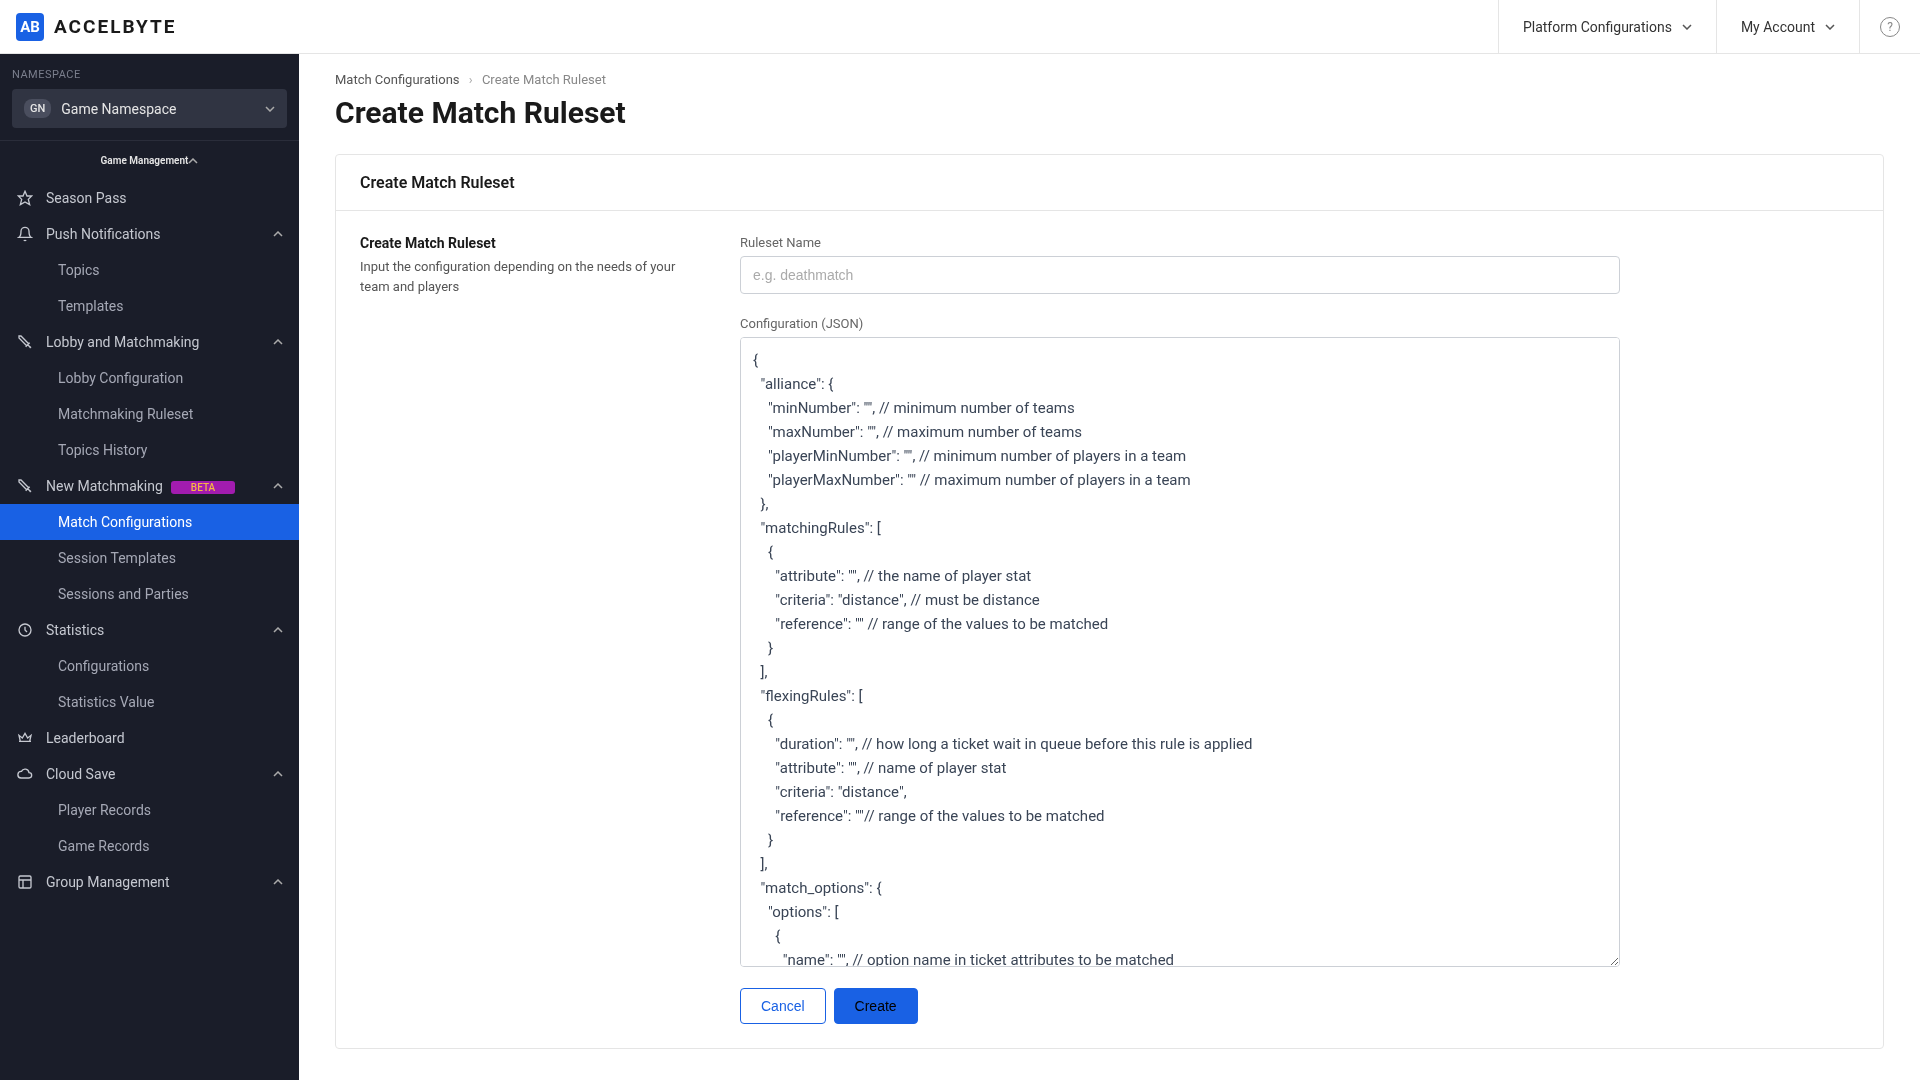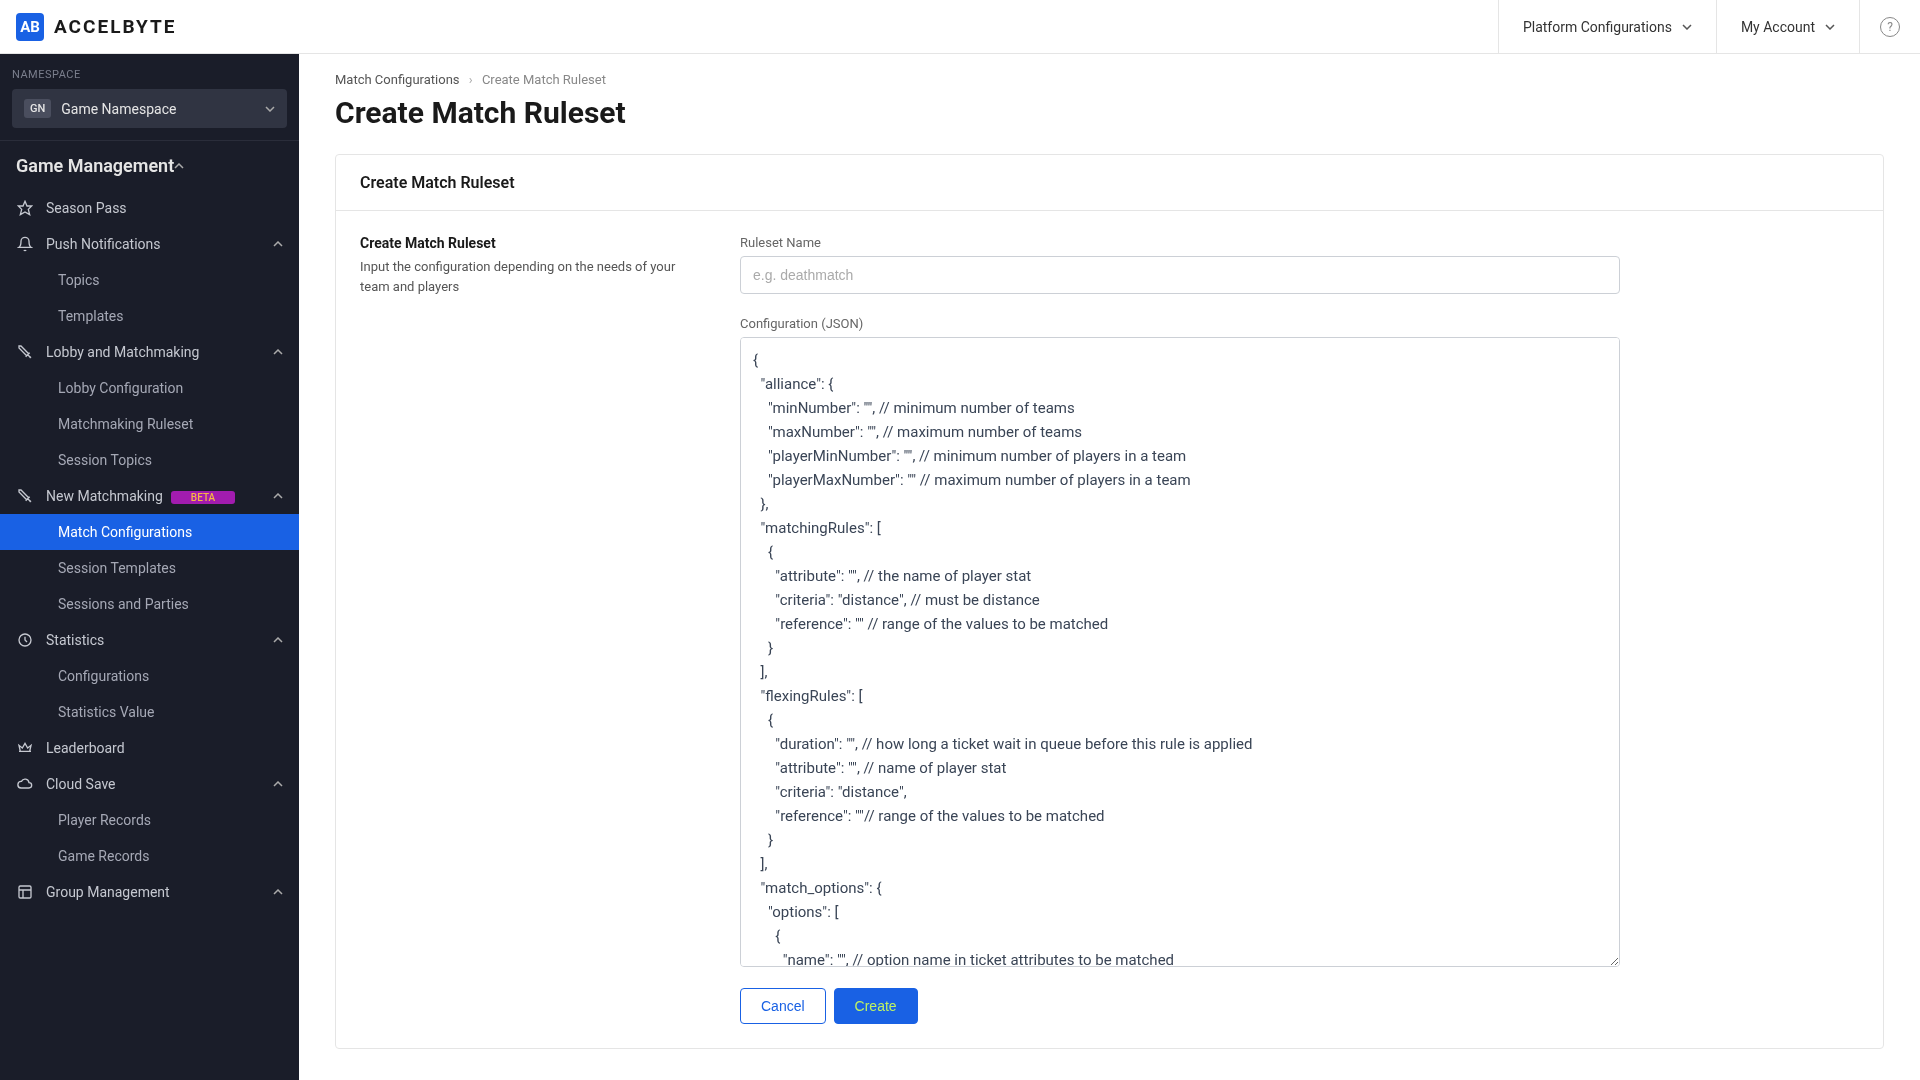--- a/index.html
+++ b/index.html
@@ -16,24 +16,24 @@
 .help-icon { width: 20px; height: 20px; border: 1.5px solid #888; border-radius: 50%; display: flex; align-items: center; justify-content: center; font-size: 12px; color: #888; }
 
 
 .layout { display: flex; height: calc(100vh - 54px); }
 .sidebar { width: 299px; background: #1a1d29; color: #c5c8d0; overflow-y: auto; flex-shrink: 0; }
 .main { flex: 1; overflow-y: auto; padding: 18px 36px 40px 36px; }
 
 
 .ns-label { font-size: 11px; letter-spacing: 0.5px; color: #7a7e8c; padding: 14px 12px 8px 12px; }
 .ns-select { margin: 0 12px 12px 12px; background: #303442; border-radius: 4px; display: flex; align-items: center; padding: 10px 12px; cursor: pointer; }
-.ns-badge { background: #4a4e5e; color: #e5e5e5; font-size: 11px; padding: 3px 6px; border-radius: 3px; margin-right: 10px; font-weight: 500; }
+.ns-badge { background: #4a4e5e; color: #e5e5e5; font-size: 11px; padding: 3px 6px; border-radius: 8px; margin-right: 10px; font-weight: 500; }
 .ns-name { flex: 1; color: #e5e5e5; font-size: 14px; }
 .sidebar-divider { border: none; border-top: 1px solid #2a2d3a; margin: 4px 0 0 0; }
-.section-head { display: flex; align-items: center; justify-content: flex-start; padding: 14px 16px; color: #e5e5e5; font-weight: 600; font-size: 18px; cursor: pointer; }
+.section-head { display: flex; align-items: center; justify-content: center; padding: 14px 16px; color: #e5e5e5; font-weight: 600; font-size: 10px; cursor: pointer; }
 .nav-item { display: flex; align-items: center; gap: 12px; padding: 10px 16px; font-size: 14px; color: #c5c8d0; cursor: pointer; }
 .nav-item .icon-slot { width: 18px; display: flex; align-items: center; justify-content: center; }
 .nav-item .label { flex: 1; }
 .nav-sub { padding: 10px 16px 10px 58px; font-size: 14px; color: #a5a8b5; cursor: pointer; }
 .nav-sub.active { background: #1961e4; color: #fff; }
 .badge-beta { background: #a21caf; color: #f5b944; font-size: 10px; padding: 1px 20px; border-radius: 3px; margin-left: 8px; font-weight: 500; }
 
 
 .breadcrumb { font-size: 13px; color: #888; margin-bottom: 8px; }
 .breadcrumb a { color: #555; text-decoration: none; }
@@ -48,21 +48,21 @@
 .left-desc { font-size: 13px; color: #555; line-height: 1.5; }
 .right-col { flex: 1; max-width: 880px; }
 .field-label { font-size: 13px; color: #666; margin-bottom: 6px; display: block; }
 .text-input { width: 100%; border: 1px solid #ccd0d6; border-radius: 4px; padding: 10px 12px; font-size: 14px; color: #333; }
 .text-input::placeholder { color: #aaa; }
 .json-area { width: 100%; height: 630px; border: 1px solid #ccd0d6; border-radius: 4px; padding: 10px 12px; font-family: inherit; font-size: 15px; color: #3a4556; line-height: 1.6; resize: both; white-space: pre; overflow: auto; }
 .field-gap { margin-top: 22px; }
 .btn-row { margin-top: 18px; display: flex; gap: 8px; }
 .btn { padding: 9px 20px; border-radius: 4px; font-size: 14px; cursor: pointer; font-weight: 500; }
 .btn-cancel { background: #fff; border: 1px solid #1961e4; color: #1961e4; }
-.btn-primary { background: #1961e4; border: 1px solid #1961e4; color: #bef264; }
+.btn-primary { background: #1961e4; border: 1px solid #1961e4; color: #000000; }
 
 svg { display: block; }
 </style>
 </head>
 <body>
 
 <div class="header">
   <div class="logo-area">
     <div class="logo-box">AB</div>
     <div class="logo-text">ACCELBYTE</div>
@@ -134,21 +134,21 @@
             <path d="M14.5 17.5L3 6V3h3l11.5 11.5M13 19l6-6M16 16l4 4M19 21l2-2"></path>
           </svg>
         </span>
       <span class="label">Lobby and Matchmaking</span>
       <svg width="10" height="6" viewBox="0 0 10 6">
           <path d="M1 5l4-4 4 4" stroke="#aaa" stroke-width="1.5" fill="none"></path>
         </svg>
     </div>
     <div class="nav-sub">Lobby Configuration</div>
     <div class="nav-sub">Matchmaking Ruleset</div>
-    <div class="nav-sub">Session Topics</div>
+    <div class="nav-sub">Topics History</div>
 
     <div class="nav-item">
       <span class="icon-slot">
           <svg width="16" height="16" viewBox="0 0 24 24" fill="none" stroke="#c5c8d0" stroke-width="2">
             <path d="M14.5 17.5L3 6V3h3l11.5 11.5M13 19l6-6M16 16l4 4M19 21l2-2"></path>
           </svg>
         </span>
       <span class="label"><span>New Matchmaking</span><span class="badge-beta">BETA</span></span>
       <svg width="10" height="6" viewBox="0 0 10 6">
           <path d="M1 5l4-4 4 4" stroke="#aaa" stroke-width="1.5" fill="none"></path>

